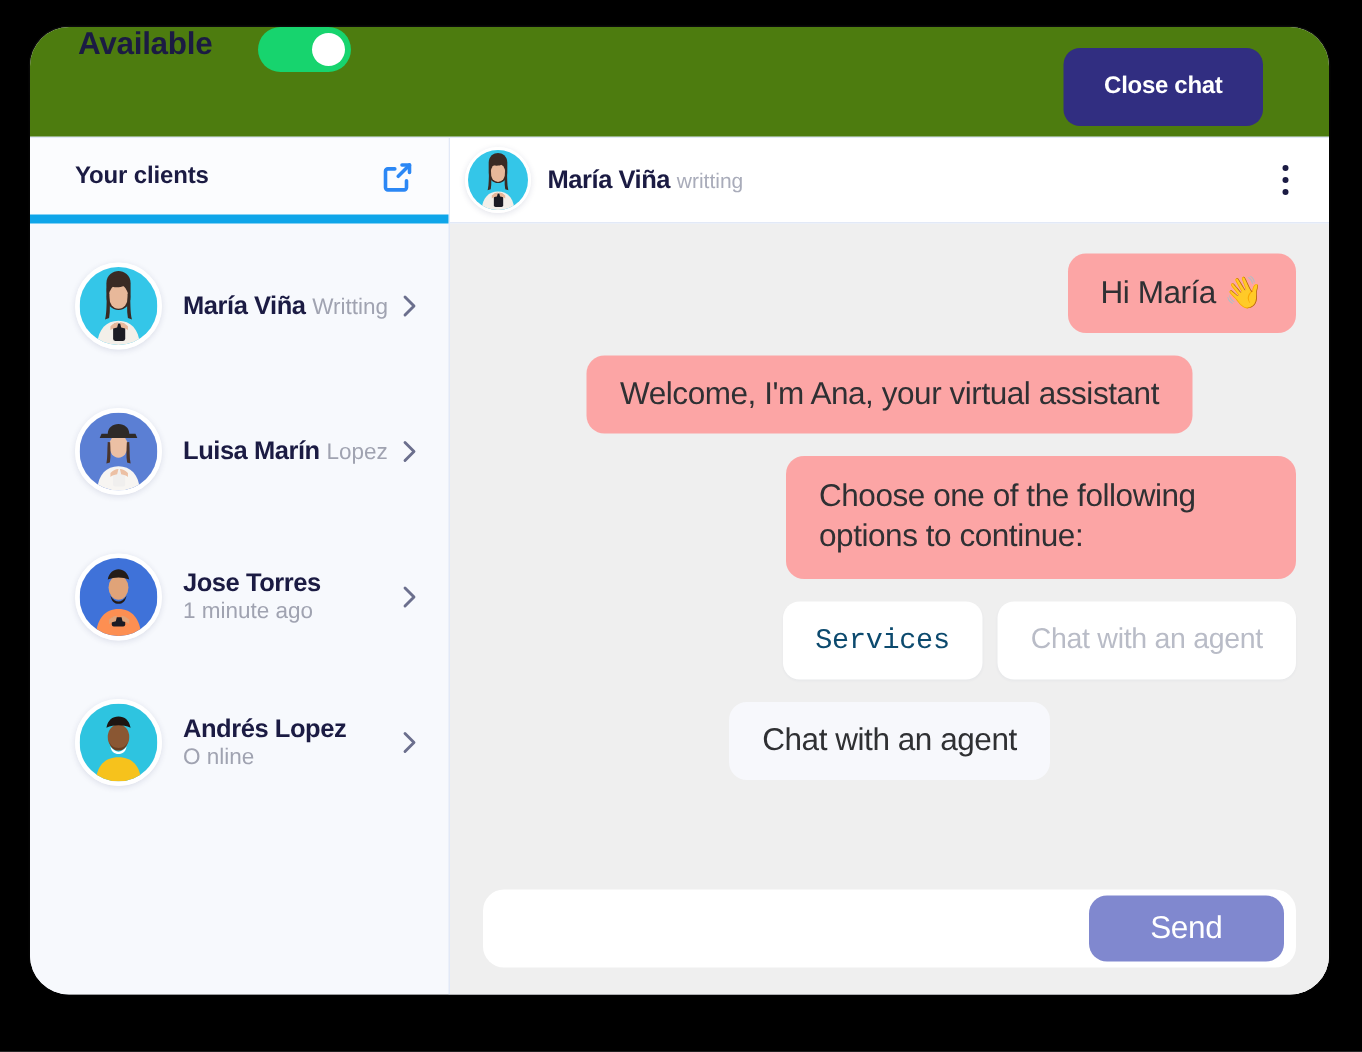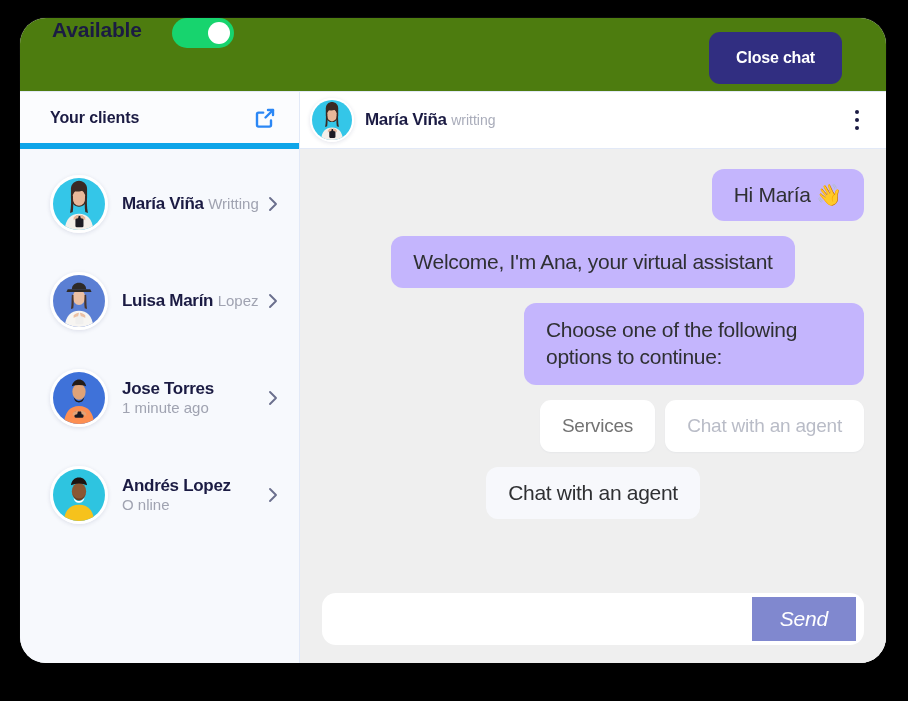--- a/index.html
+++ b/index.html
@@ -210,21 +210,21 @@
     display: flex;
     flex-direction: column;
     gap: 15px;
     min-height: 0;
   }
   .row { display: flex; }
   .row.right { justify-content: flex-end; }
   .row.left { justify-content: center; }
 
   .bubble {
-    background: #c4b5fd;
+    background: #fca5a5;
     border-radius: 12px;
     padding: 14px 22px;
     font-size: 21px;
     color: #2f3033;
     letter-spacing: -0.3px;
     max-width: 340px;
   }
   .bubble.wide { max-width: 510px; }
   .bubble.two-line { line-height: 1.28; }
   .bubble.plain {
@@ -241,21 +241,21 @@
     background: #ffffff;
     border: none;
     border-radius: 11px;
     padding: 15px 22px;
     font-family: "Liberation Sans", sans-serif;
     font-size: 19px;
     letter-spacing: -0.2px;
     cursor: pointer;
     box-shadow: 0 1px 2px rgba(30,40,90,0.04);
   }
-  .opt.primary { color: #737373; }
+  .opt.primary { color: #0c4a6e; font-family: Liberation Mono, monospace; }
   .opt.muted { color: #b9bcc7; }
 
   
   .composer {
     flex: 0 0 auto;
     padding: 8px 22px 18px 22px;
     background: #efefef;
   }
   .composer-inner {
     background: #ffffff;
@@ -272,30 +272,29 @@
     background: transparent;
     font-family: "Liberation Sans", sans-serif;
     font-size: 18px;
     color: #2f3033;
     min-width: 0;
   }
   .msg-input::placeholder { color: #c6c9d4; }
   .send-btn {
     flex: 0 0 auto;
     border: none;
-    border-radius: 0;
+    border-radius: 12px;
     background: #8088cf;
     color: #ffffff;
     font-family: "Liberation Sans", sans-serif;
     font-size: 21px;
     letter-spacing: -0.2px;
     height: 44px;
-    padding: 0 28px;
+    padding: 0 41px;
     cursor: pointer;
-    font-style: italic;
   }
 </style>
 </head>
 <body>
 
 <div id="stage">
   <div class="card">
 
     <div class="topbar">
       <span class="avail-label">Available</span>

